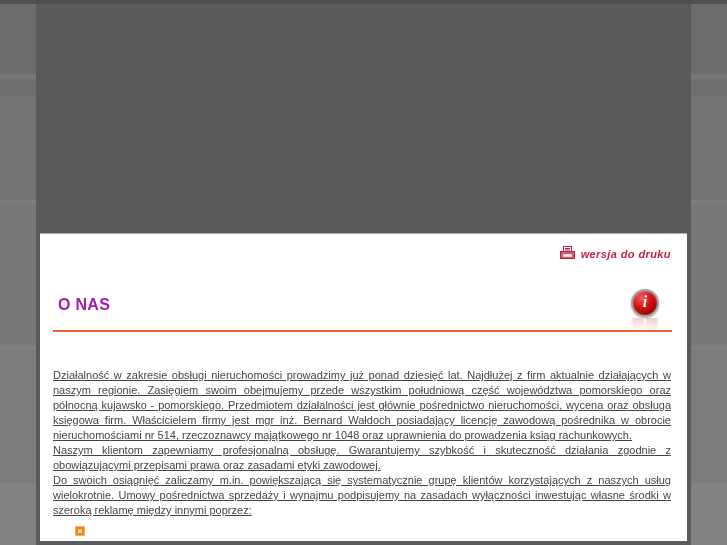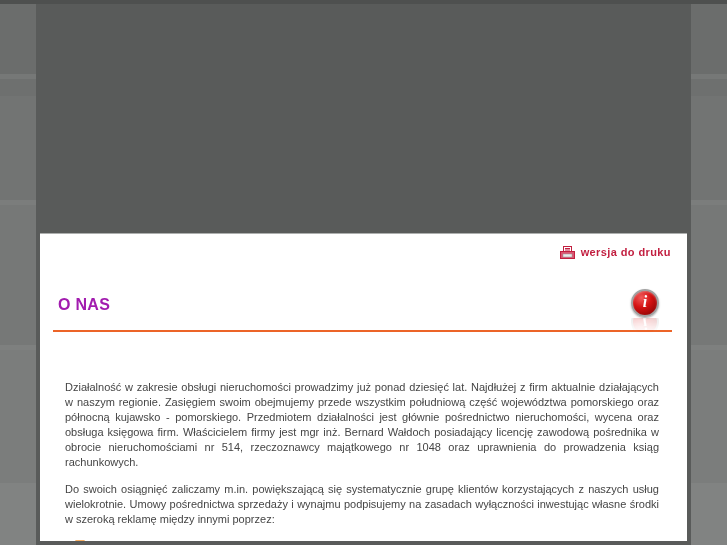--- a/index.html
+++ b/index.html
@@ -30,25 +30,26 @@
     margin: 0 4px;
     width: 647px;
     height: 308px;
     background: #ffffff;
     border-top: 1px solid #adafae;
     position: relative;
     overflow: hidden;
   }
   .print-link {
     position: absolute; top: 12px; right: 16px;
-    display: inline-flex; align-items: flex-start; gap: 6px;
+    display: inline-flex; align-items: flex-end; gap: 6px;
     color: #c21f40;
     font-size: 11px; font-weight: bold; letter-spacing: 0.4px;
     text-decoration: none;
     cursor: pointer;
+    font-style: italic;
   }
   h1.page-title {
     position: absolute; top: 62px; left: 18px;
     color: #a21caf;
     font-size: 16px; font-weight: bold; letter-spacing: 0.3px;
   }
   .info-wrap {
     position: absolute; top: 55px; right: 28px;
     width: 28px; text-align: center;
     cursor: pointer;
@@ -83,21 +84,21 @@
     position: absolute; top: 96px; left: 13px; right: 15px;
     border: none; border-top: 2px solid #ec6428;
     z-index: 1;
   }
   .body-text {
     position: absolute; top: 134px; left: 13px; right: 16px;
     color: #454545;
     font-size: 11px; line-height: 15px;
     text-align: justify;
   }
-  .body-text p { margin: 12px; }
+  .body-text p { margin: 0; text-decoration: underline; }
   ul.arrow-list { list-style: none; margin-top: 7px; padding-left: 22px; }
   ul.arrow-list li {
     display: flex; align-items: flex-start; gap: 9px;
     margin-bottom: 4px; line-height: 13px;
   }
   .bullet-icon {
     flex: 0 0 auto;
     width: 10px; height: 10px;
     margin-top: 1px;
     background: #f08616;
@@ -141,20 +142,21 @@
         <div class="info-circle">
           <span class="info-glyph">i</span>
         </div>
       </div>
     </div>
 
     <hr class="orange-rule">
 
     <div class="body-text">
       <p>Działalność w zakresie obsługi nieruchomości prowadzimy już ponad dziesięć lat. Najdłużej z firm aktualnie działających w naszym regionie. Zasięgiem swoim obejmujemy przede wszystkim południową część województwa pomorskiego oraz północną kujawsko - pomorskiego. Przedmiotem działalności jest głównie pośrednictwo nieruchomości, wycena oraz obsługa księgowa firm. Właścicielem firmy jest mgr inż. Bernard Wałdoch posiadający licencję zawodową pośrednika w obrocie nieruchomościami nr 514, rzeczoznawcy majątkowego nr 1048 oraz uprawnienia do prowadzenia ksiąg rachunkowych.</p>
+      <p>Naszym klientom zapewniamy profesjonalną obsługę. Gwarantujemy szybkość i skuteczność działania zgodnie z obowiązującymi przepisami prawa oraz zasadami etyki zawodowej.</p>
       <p>Do swoich osiągnięć zaliczamy m.in. powiększającą się systematycznie grupę klientów korzystających z naszych usług wielokrotnie. Umowy pośrednictwa sprzedaży i wynajmu podpisujemy na zasadach wyłączności inwestując własne środki w szeroką reklamę między innymi poprzez:</p>
       <ul class="arrow-list">
         <li>
           <span class="bullet-icon">»</span>
         </li>
 
       </ul>
     </div>
 
   </div>

